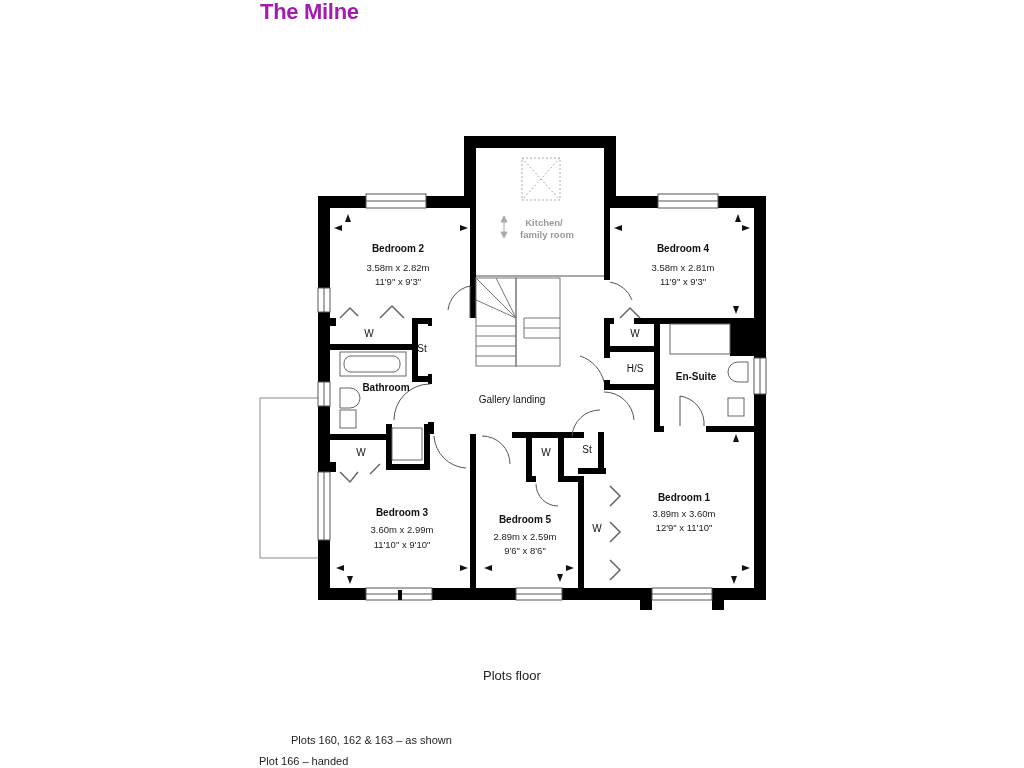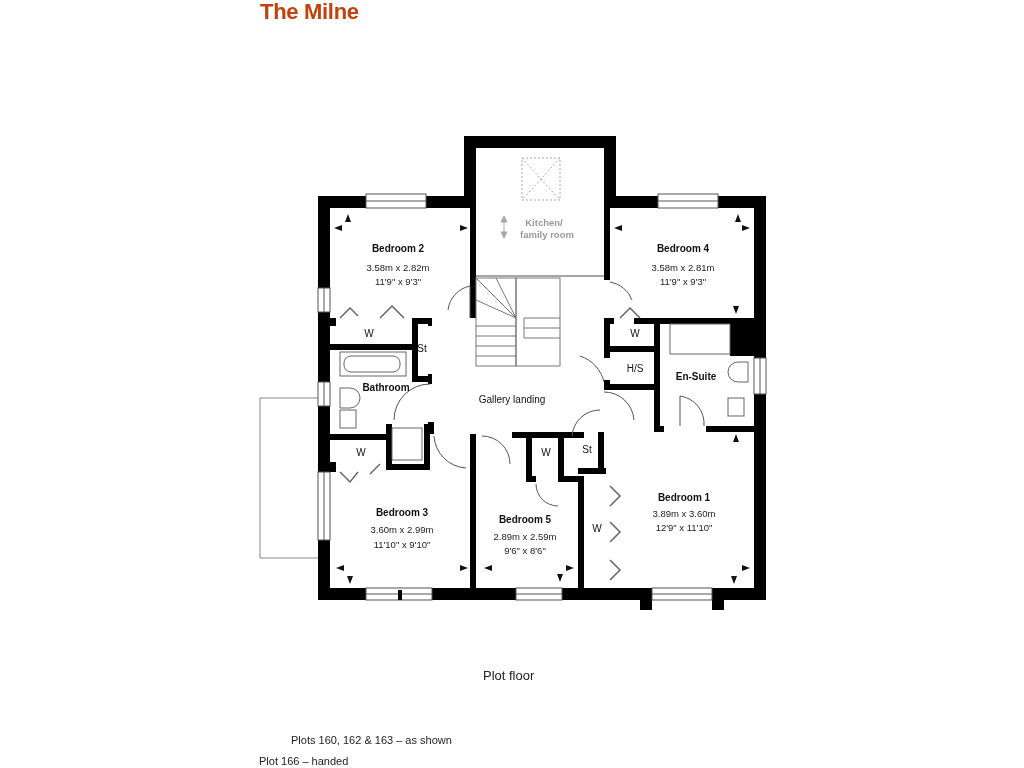--- a/index.html
+++ b/index.html
@@ -1,17 +1,17 @@
 <!DOCTYPE html>
 <html><head>
 <meta charset="utf-8">
 <style>
   html, body { margin:0; padding:0; background:#ffffff; }
   body { width:1024px; height:768px; position:relative; overflow:hidden; font-family:"Liberation Sans", sans-serif; color:#1a1a1a; }
-  .title { position:absolute; left:260px; top:-1px; font-size:22px; font-weight:bold; color:#c2410c; letter-spacing:-0.3px; }
+  .title { position:absolute; left:260px; top:-1px; font-size:22px; font-weight:bold; color:#a21caf; letter-spacing:-0.3px; }
   .plan { position:absolute; left:0; top:0; width:1024px; height:768px; }
   .floor-label { position:absolute; left:483px; top:668px; font-size:13px; color:#222; }
   .note { position:absolute; left:259px; font-size:11px; color:#222; }
   .note1 { top:734px;padding-left:32px; }
   .note2 { top:755px;text-align:center; }
   .rl { font-family:"Liberation Sans", sans-serif; font-size:10px; font-weight:bold; fill:#111; text-anchor:middle; }
   .rd { font-family:"Liberation Sans", sans-serif; font-size:9.5px; fill:#222; text-anchor:middle; }
   .rg { font-family:"Liberation Sans", sans-serif; font-size:9.5px; font-weight:bold; fill:#999; text-anchor:middle; }
   .rs { font-family:"Liberation Sans", sans-serif; font-size:10px; fill:#111; text-anchor:middle; }
 </style>
@@ -243,15 +243,15 @@
 
   <text class="rl" x="525" y="523">Bedroom 5</text>
   <text class="rd" x="525" y="540">2.89m x 2.59m</text>
   <text class="rd" x="525" y="554">9'6" x 8'6"</text>
 
   <text class="rl" x="684" y="501">Bedroom 1</text>
   <text class="rd" x="684" y="517">3.89m x 3.60m</text>
   <text class="rd" x="684" y="531">12'9" x 11'10"</text>
 </svg>
 
-<div class="floor-label">Plot floor</div>
+<div class="floor-label">Plots floor</div>
 <div class="note note1">Plots 160, 162 &amp; 163 – as shown</div>
 <div class="note note2">Plot 166 – handed</div>
 
 </body></html>

